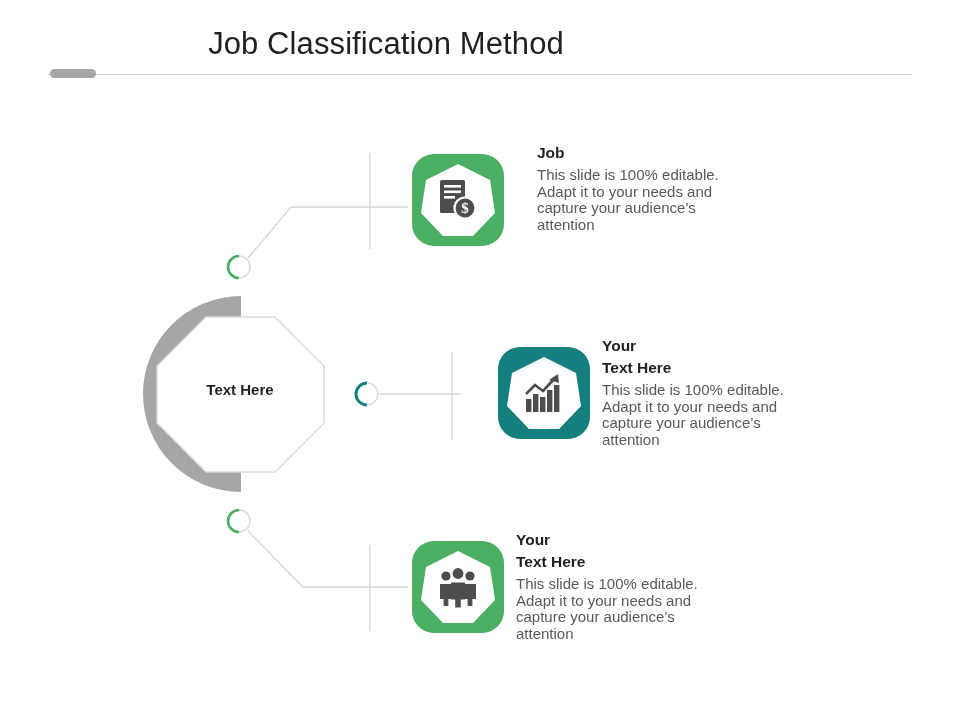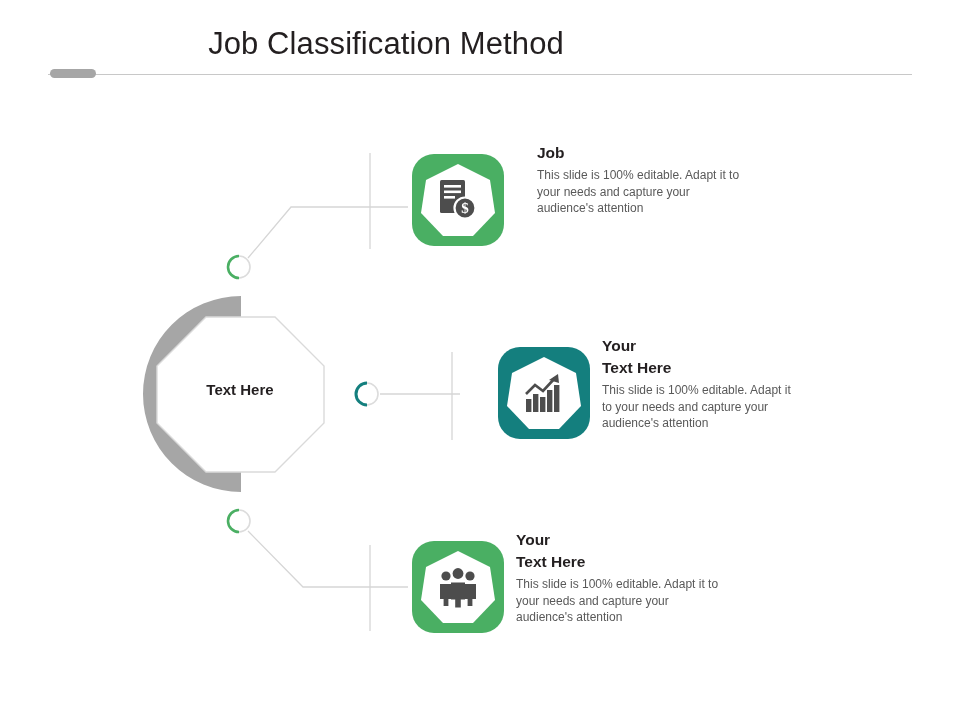--- a/index.html
+++ b/index.html
@@ -103,21 +103,21 @@
   }
   .row-title {
     font-size: 15.5px;
     font-weight: bold;
     color: #231f20;
     line-height: 22px;
     white-space: nowrap;
   }
   .row-body {
     margin-top: 3px;
-    font-size: 12px;
+    font-size: 15px;
     color: #595959;
     line-height: 16.5px;
     width: 210px;
   }
 
   
   #row1-icon { left: 412px; top: 154px; }
   #row1-text { left: 516px; top: 142px; margin-left: 21px; }
   
   #row2-icon { left: 498px; top: 347px; }

